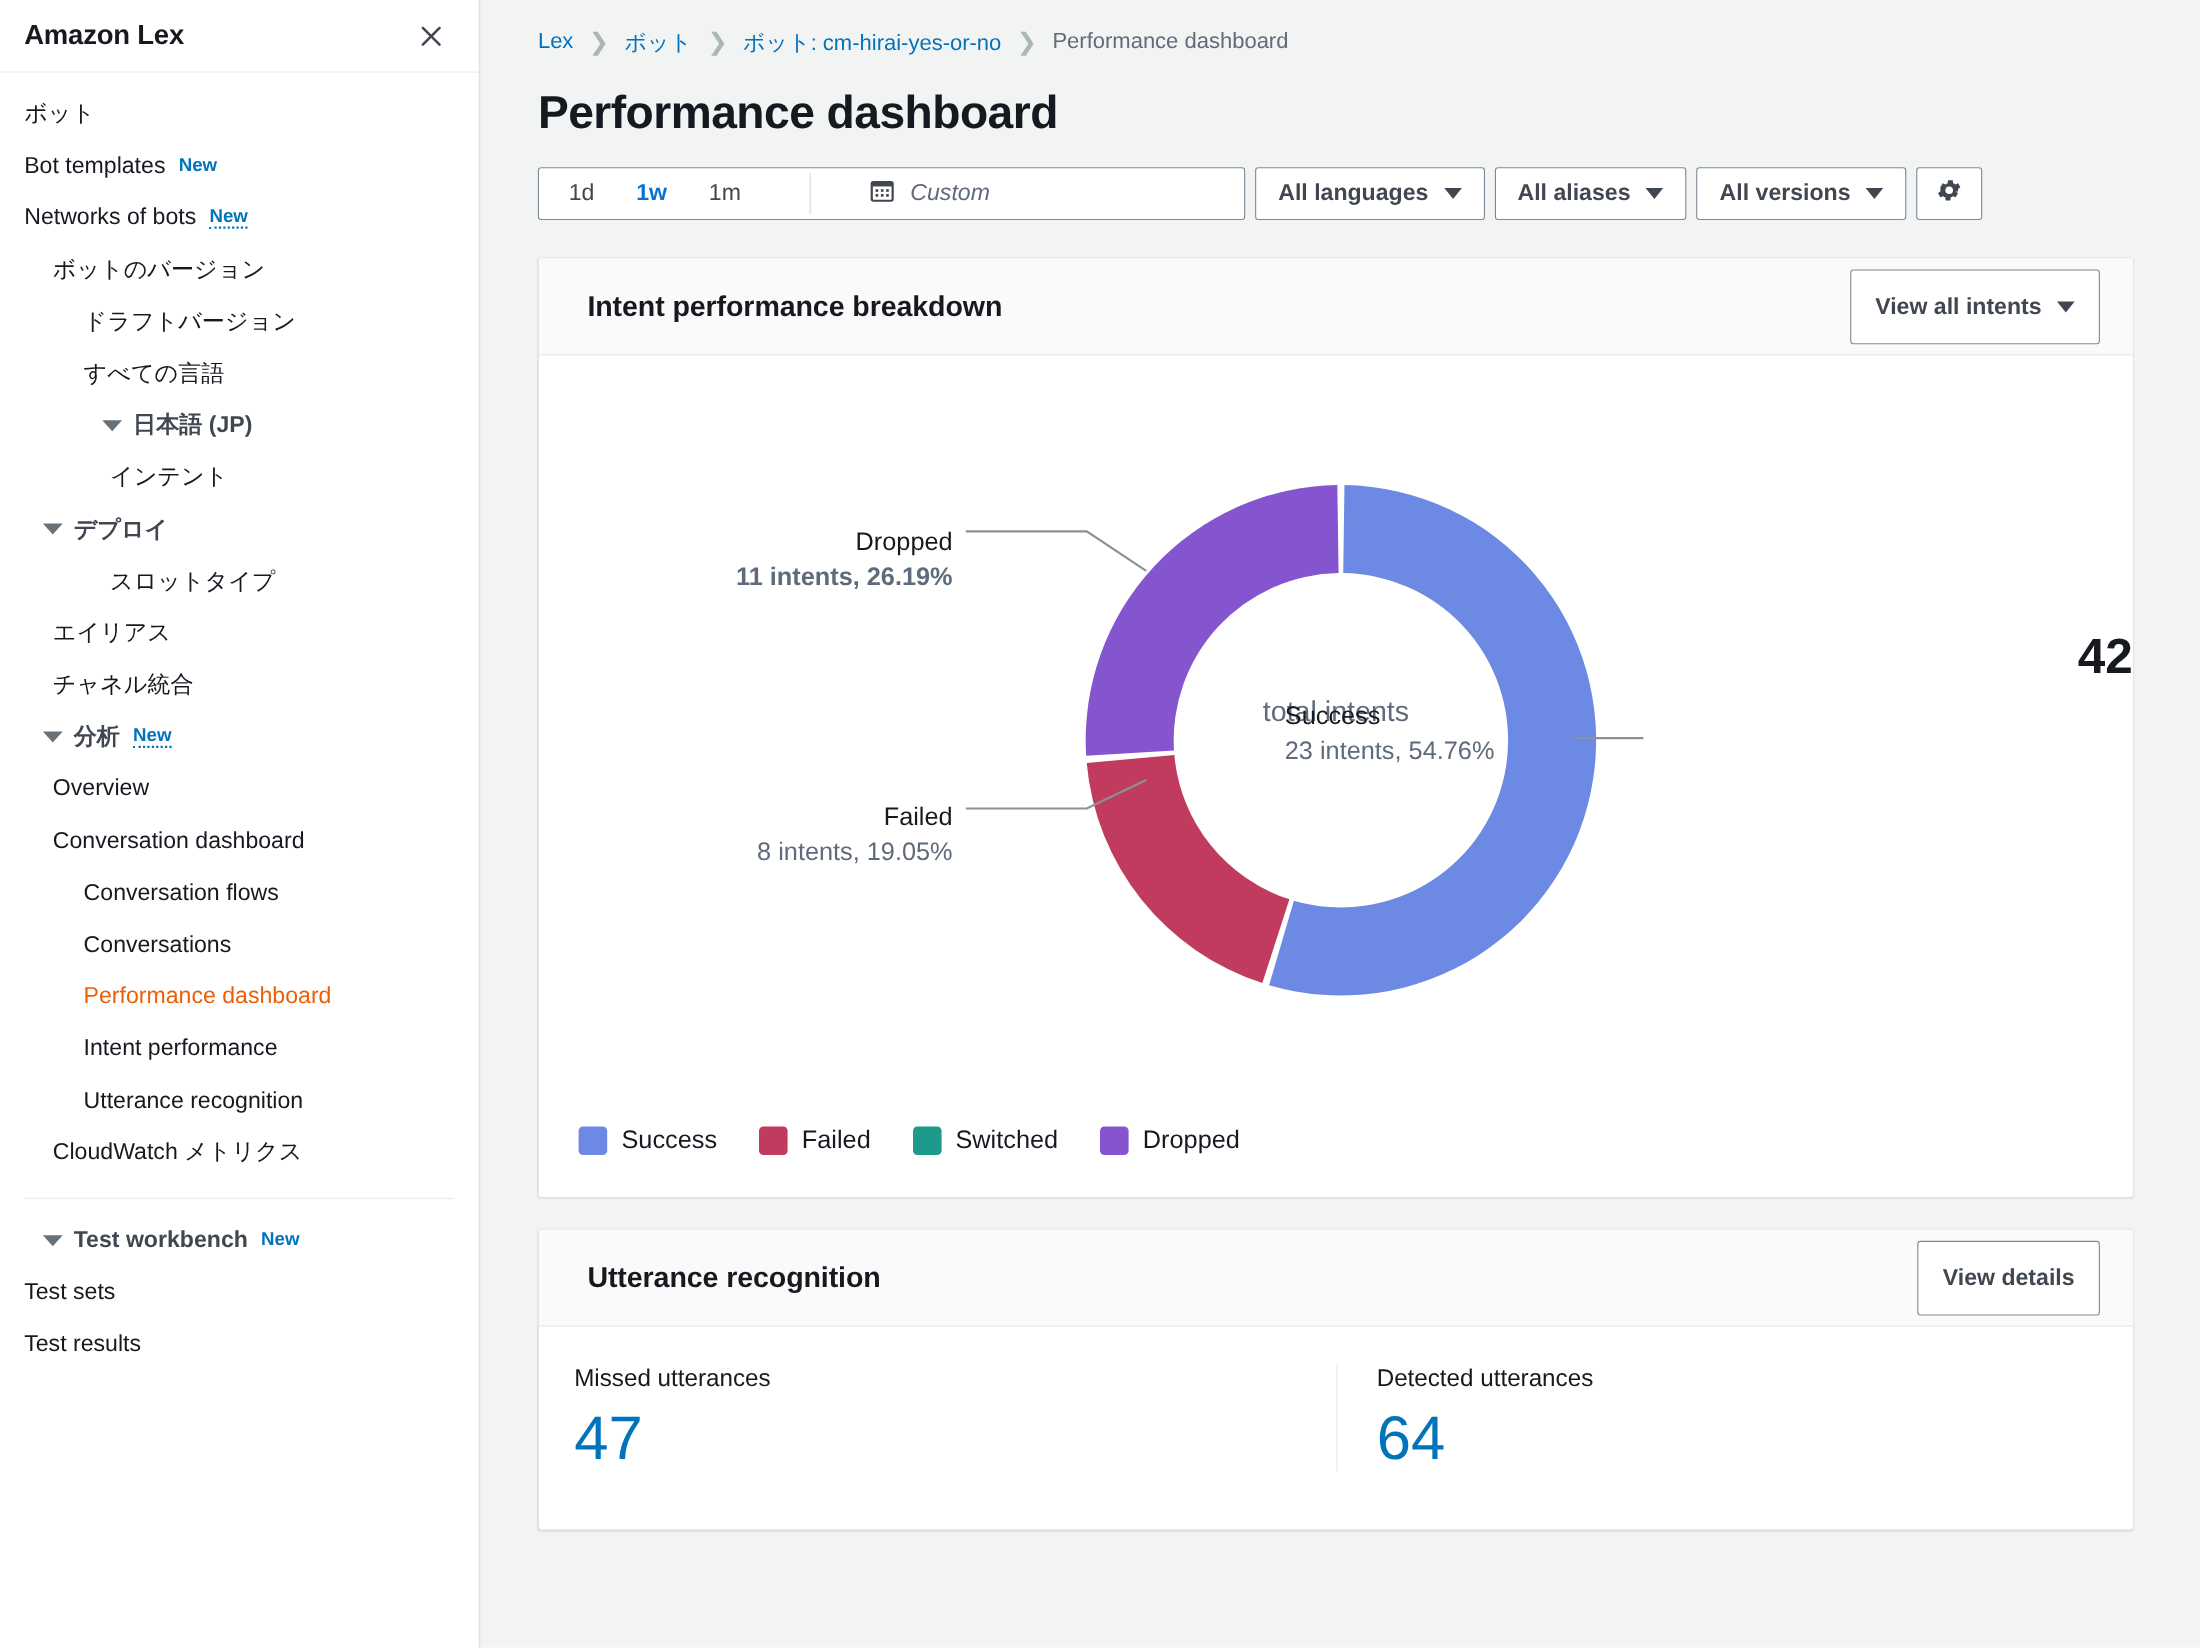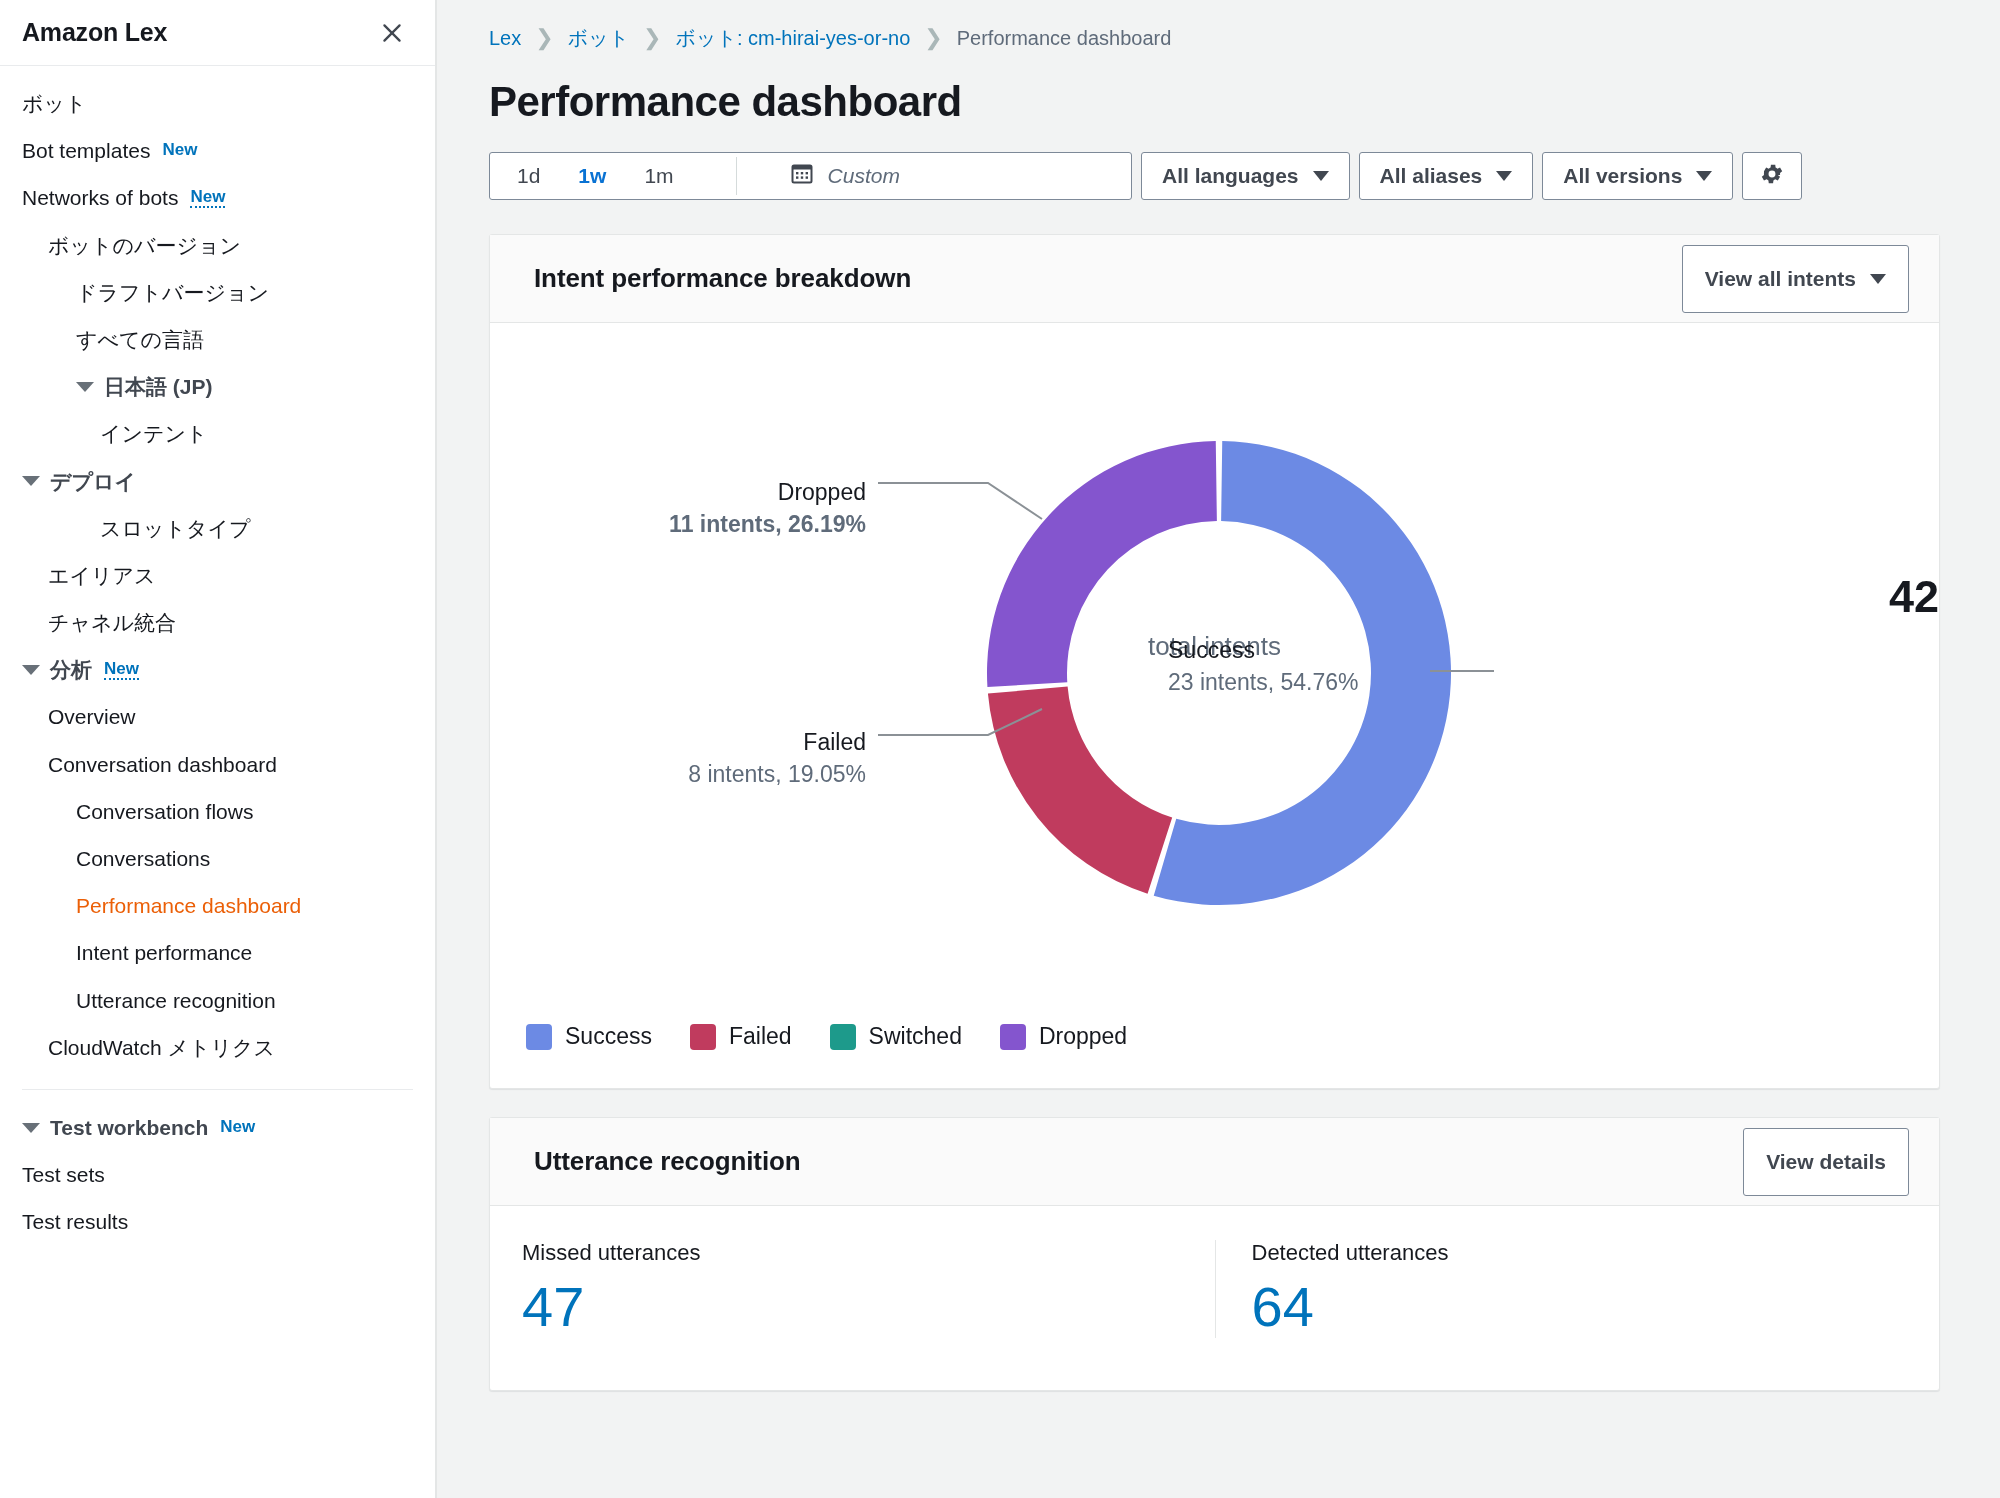--- a/index.html
+++ b/index.html
@@ -50,21 +50,21 @@
   .nav-row {
     display: flex;
     align-items: center;
     font-size: 21px;
     color: #16191f;
     line-height: 1.2;
     padding: 11px 10px 11px 22px;
     cursor: pointer;
     white-space: nowrap;
   }
-  .nav-row.section-hdr { color: #414750; font-weight: bold; }
+  .nav-row.section-hdr { color: #414750; font-weight: bold; margin-left: 17px; }
   .nav-row.active { color: #eb5f07; }
   .nav-row .caret {
     width: 0; height: 0;
     border-left: 9px solid transparent;
     border-right: 9px solid transparent;
     border-top: 10px solid #687078;
     margin-right: 10px;
     flex: 0 0 auto;
   }
   .badge-new {

